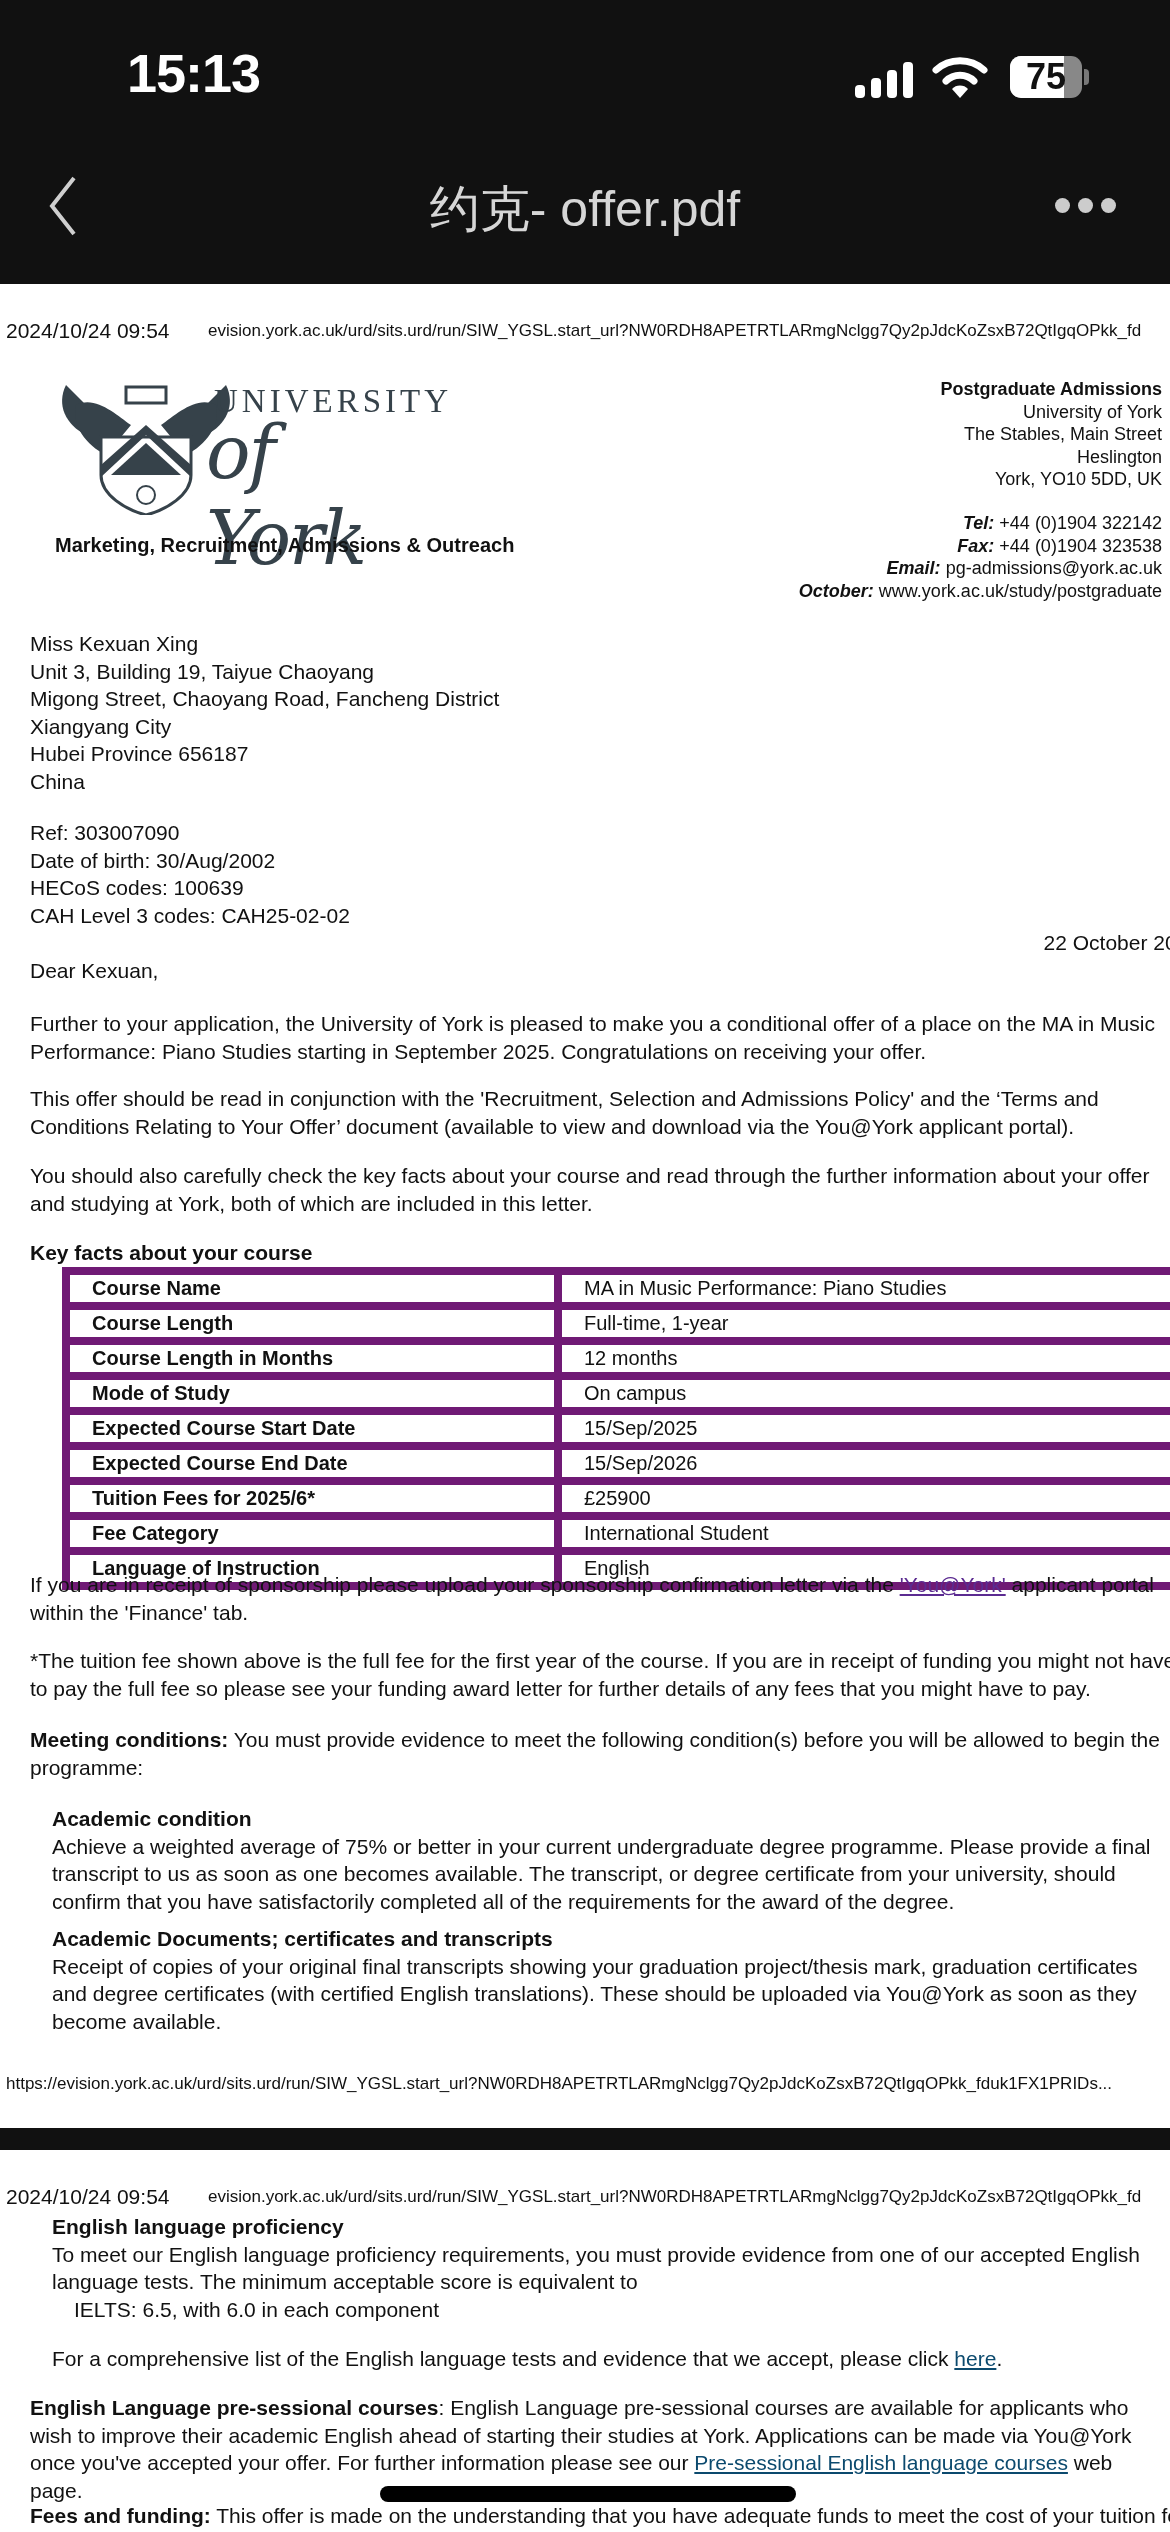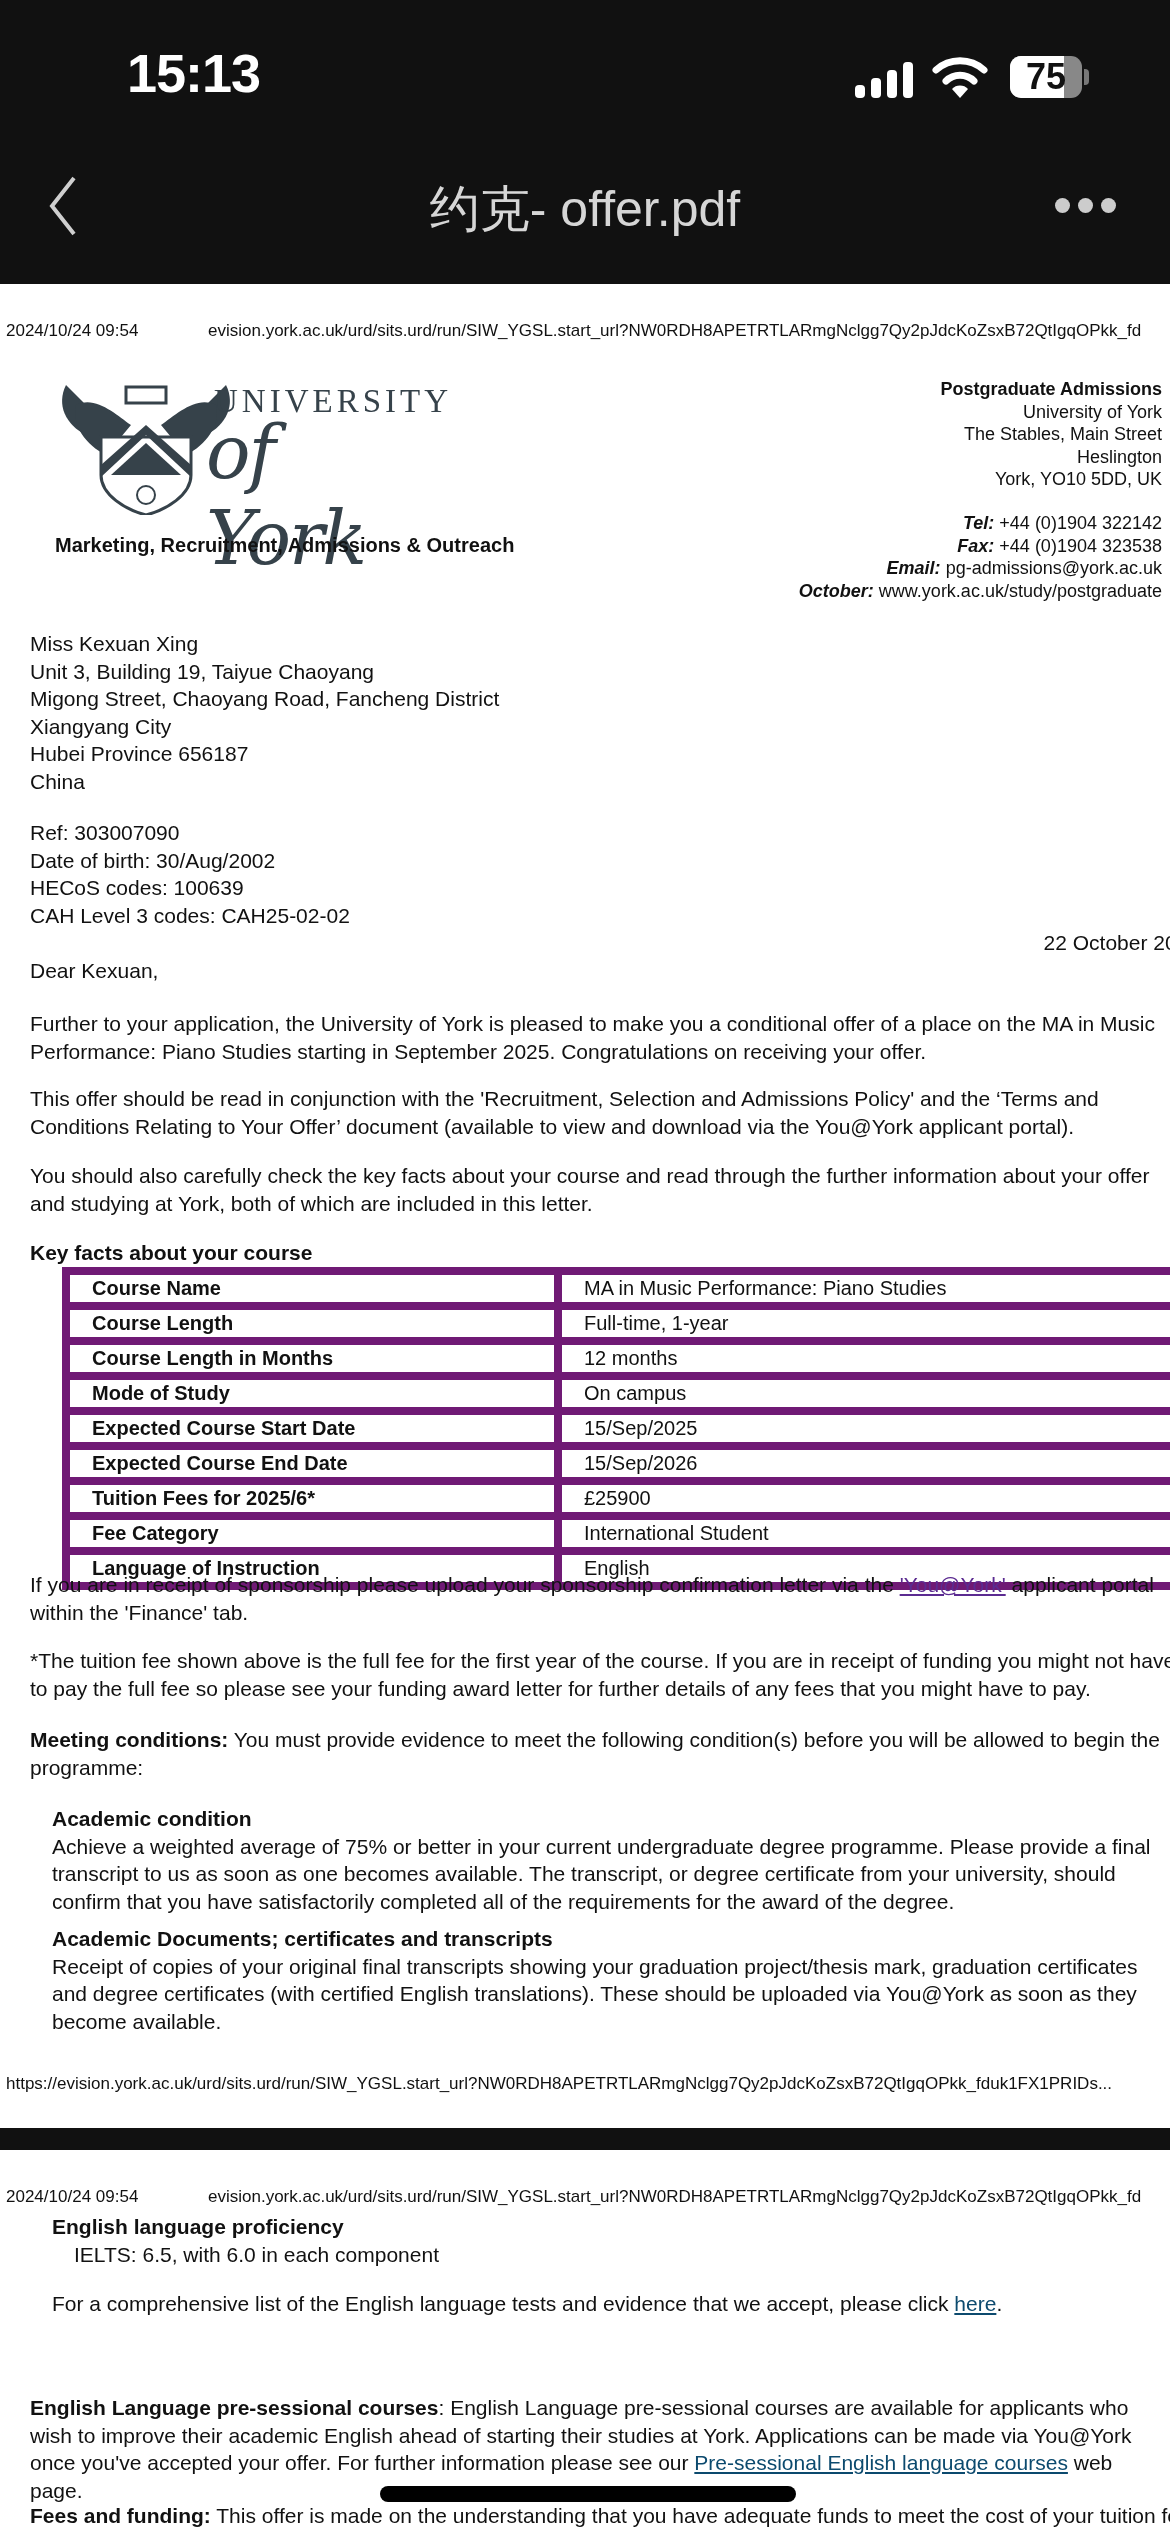--- a/index.html
+++ b/index.html
@@ -13,21 +13,21 @@
   .battery { position:absolute; left:1010px; top:56px; width:72px; height:42px; border-radius:11px; overflow:hidden; background:#888; }
   .battery .fill { position:absolute; left:0; top:0; height:100%; background:#fff; }
   .battery .pct { position:absolute; left:0; top:0; width:100%; height:100%; text-align:center; font-weight:bold; font-size:36px; line-height:42px; color:#111;border-radius:13px; }
   .batt-tip { position:absolute; left:1084px; top:69px; width:5px; height:16px; background:#777; border-radius:0 4px 4px 0; }
   .nav-back { position:absolute; left:44px; top:170px; width:40px; height:70px; cursor:pointer; }
   .nav-title { position:absolute; left:0; width:1170px; top:176px; text-align:center; color:#d6d6d6; font-size:50px; }
   .more { position:absolute; left:1055px; top:195px; width:62px; height:22px; cursor:pointer; }
   .more span { position:absolute; top:3px; width:15px; height:15px; border-radius:50%; background:#ccc; }
 
   .page { position:absolute; left:0; width:1170px; background:#fff; }
-  .hdr-line { position:absolute; left:6px; font-size:17px; color:#111; white-space:nowrap; }
+  .hdr-line { position:absolute; left:6px; font-size:21px; color:#111; white-space:nowrap; }
   .hdr-url { position:absolute; left:208px; font-size:17px; color:#111; white-space:nowrap; }
   .doc { font-family:"Liberation Sans", sans-serif; font-size:21px; line-height:27.5px; color:#111; }
   .logo { position:absolute; left:56px; top:365px; width:390px; height:150px; }
   .dept { position:absolute; left:55px; top:532px; font-size:20px; font-weight:bold; }
   .addr-right { position:absolute; right:8px; top:378px; text-align:right; font-size:18px; line-height:22.5px; }
   .addr-right b { font-weight:bold; }
   .contact { position:absolute; right:8px; top:512px; text-align:right; font-size:18px; line-height:22.5px; }
   .contact i { font-weight:bold; }
   .recipient { position:absolute; left:30px; top:630px; }
   .refs { position:absolute; left:30px; top:819px; }
@@ -207,20 +207,21 @@
 
 <div class="page-gap"></div>
 
 <div class="page doc" style="top:2150px;height:382px;">
   <div class="hdr-line" style="top:33px;">2024/10/24 09:54</div>
   <div class="hdr-url" style="top:33px;">evision.york.ac.uk/urd/sits.urd/run/SIW_YGSL.start_url?NW0RDH8APETRTLARmgNclgg7Qy2pJdcKoZsxB72QtIgqOPkk_fd</div>
 </div>
 
 <div class="para doc indent" style="top:2213px;">
   <div style="font-weight:bold;">English language proficiency</div>
+  <div>To meet our English language proficiency requirements, you must provide evidence from one of our accepted English language tests. The minimum acceptable score is equivalent to</div>
   <div style="padding-left:22px;">IELTS: 6.5, with 6.0 in each component</div>
   <div style="margin-top:22px;">
     <span>For a comprehensive list of the English language tests and evidence that we accept, please click </span><span class="link">here</span><span>.</span>
   </div>
 </div>
 
 <div class="para doc" style="top:2394px;">
   <b>English Language pre-sessional courses</b><span>: English Language pre-sessional courses are available for applicants who wish to improve their academic English ahead of starting their studies at York. Applications can be made via You@York once you've accepted your offer. For further information please see our </span><span class="link">Pre-sessional English language courses</span><span> web page.</span>
 </div>
 

